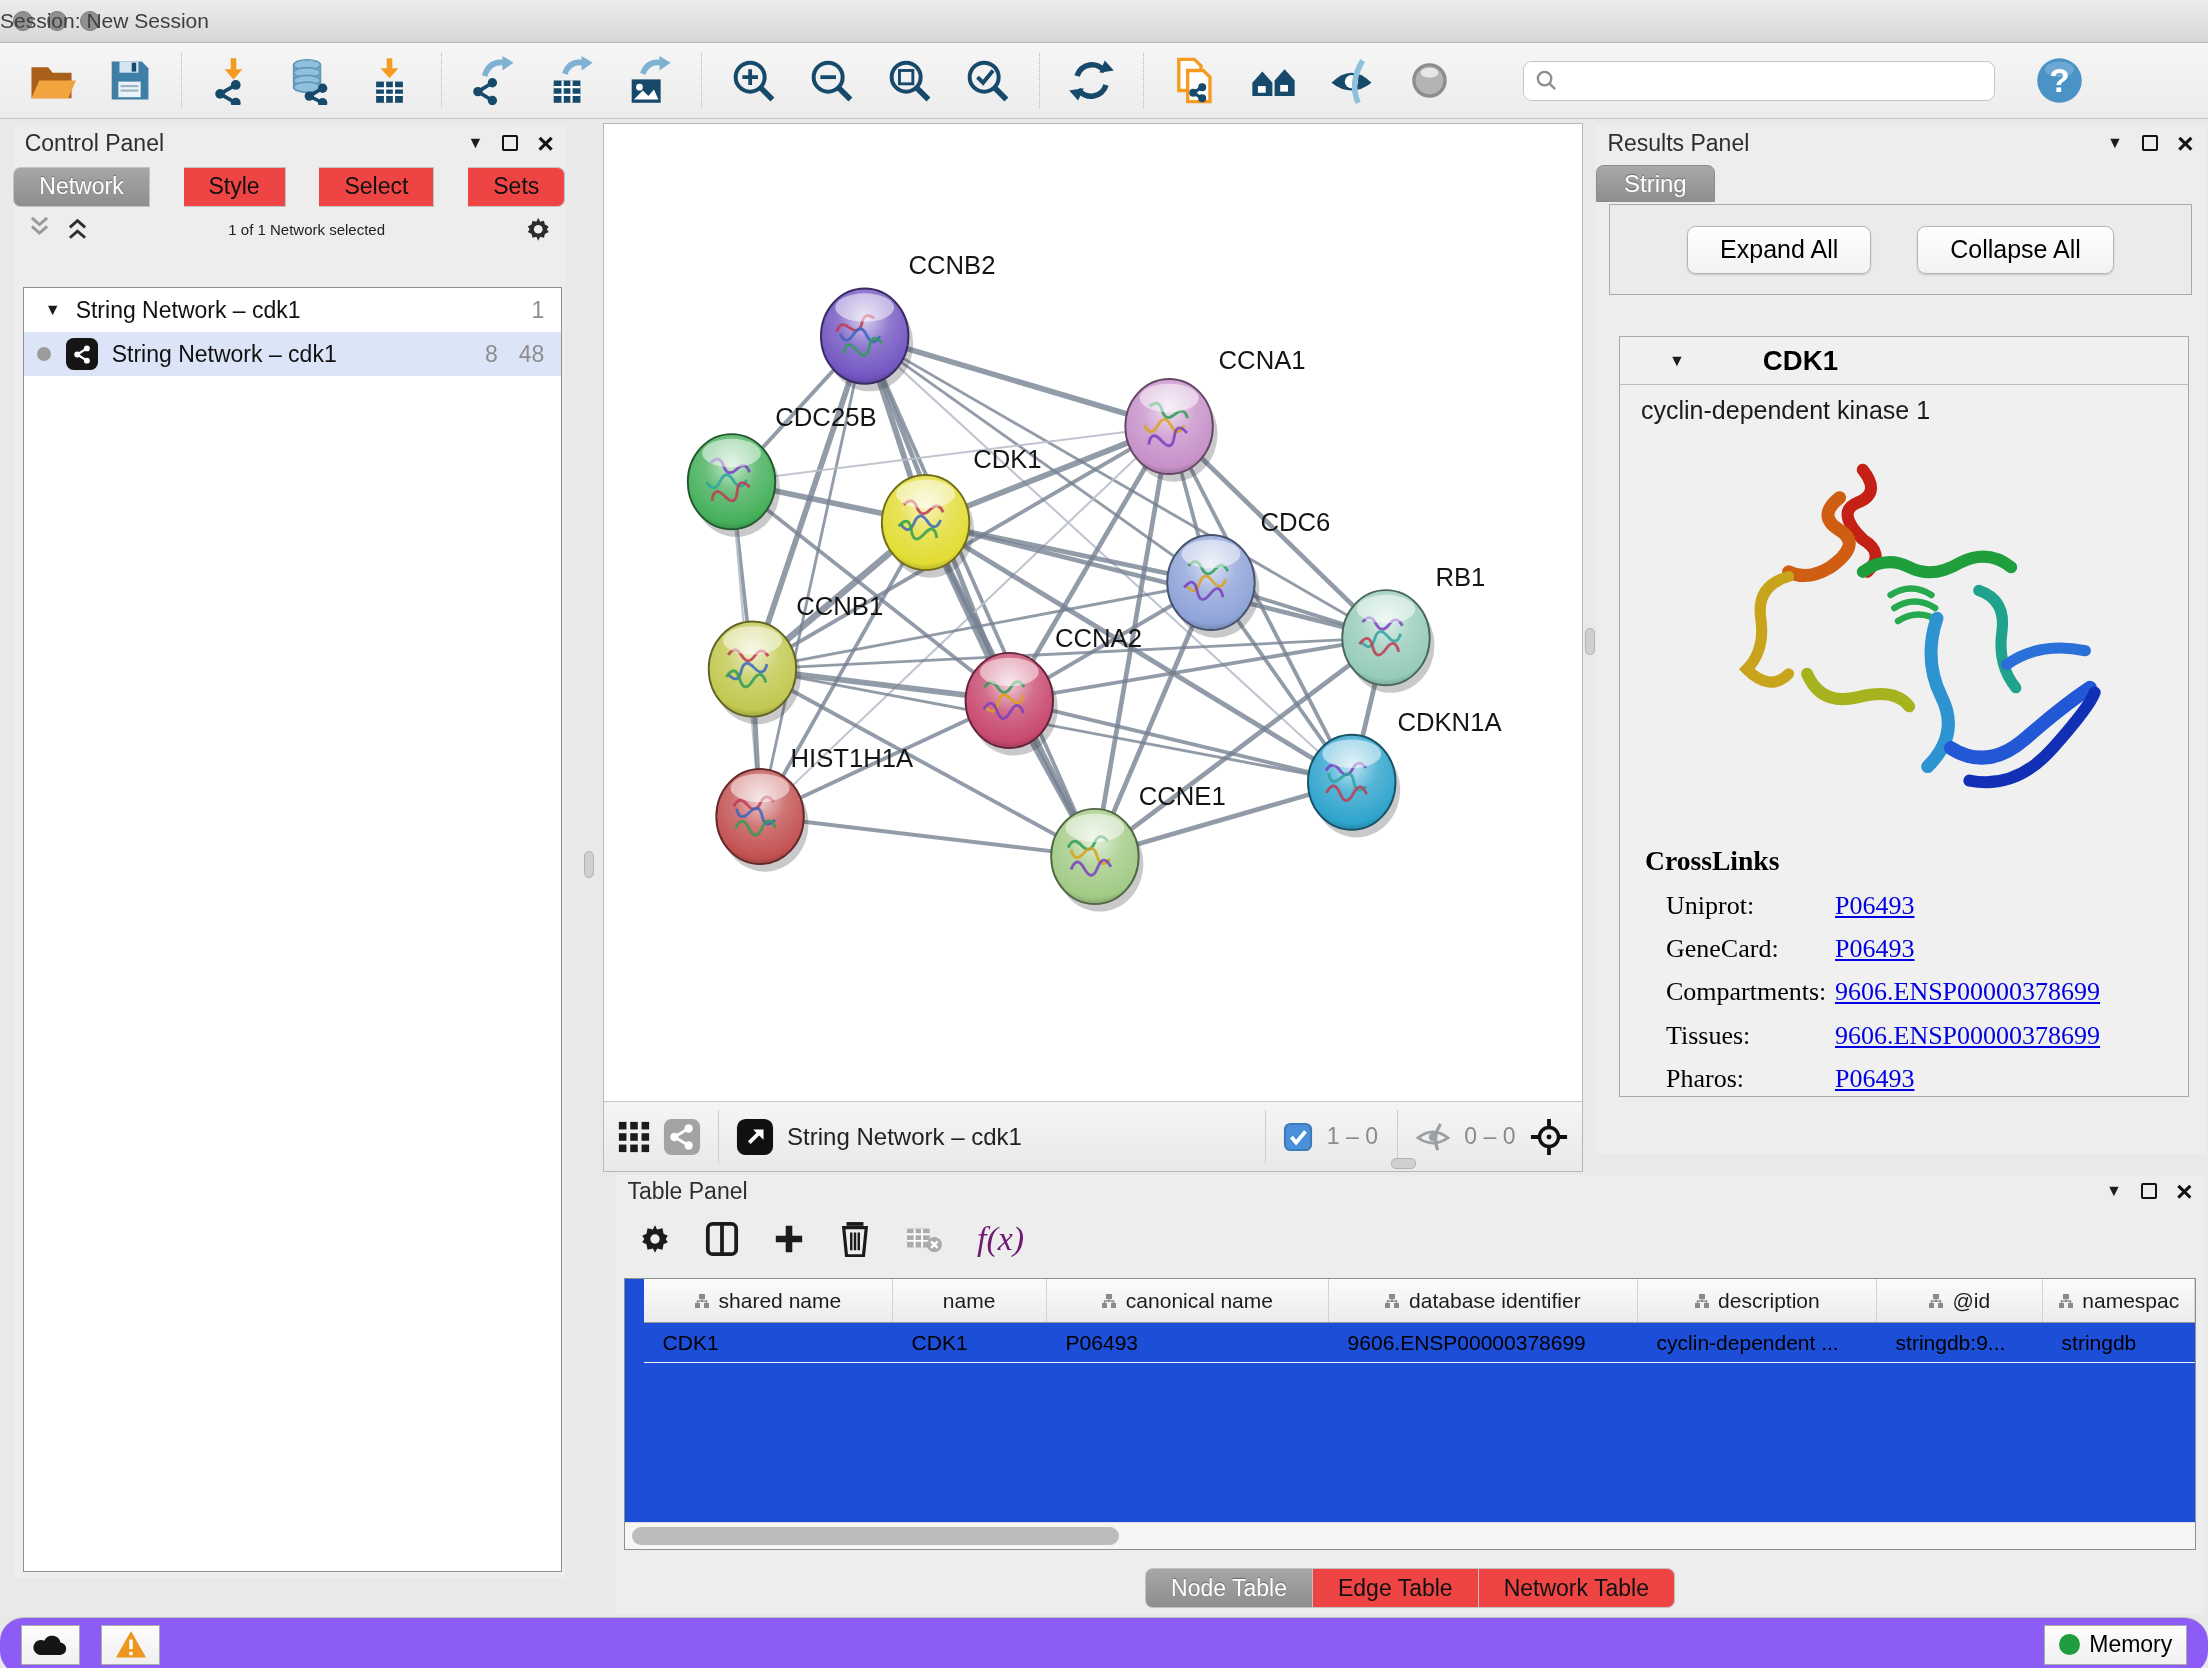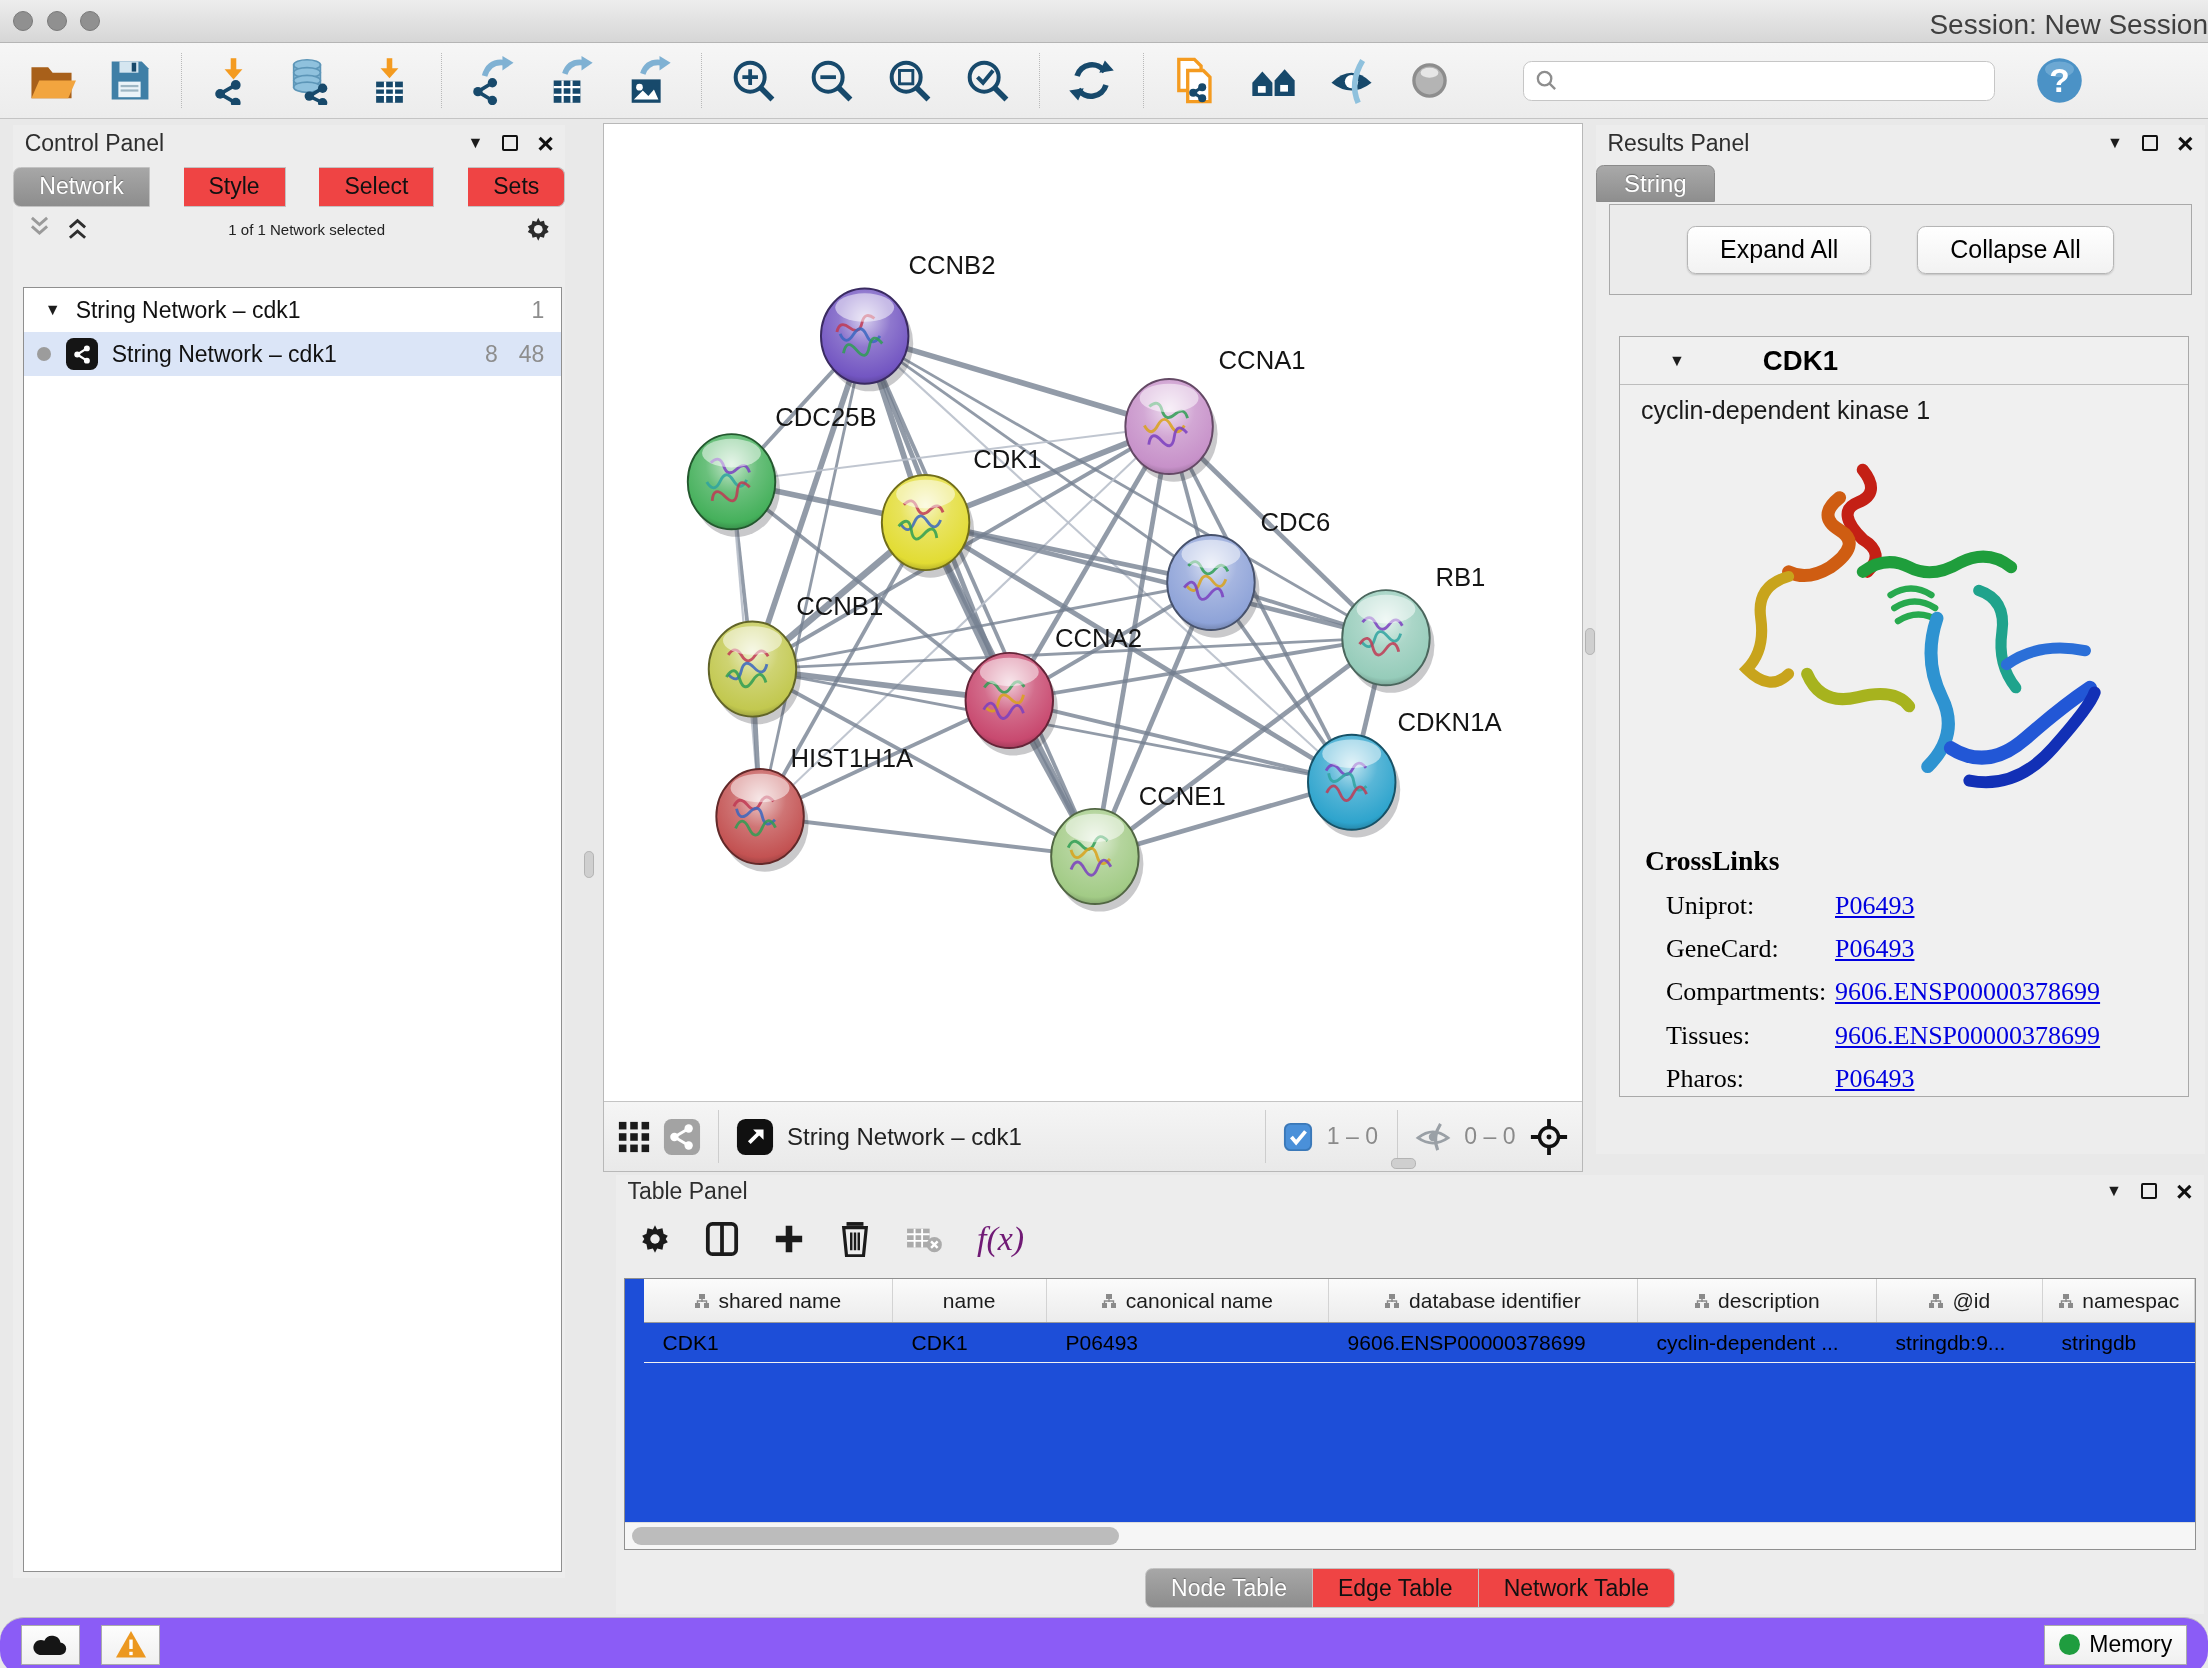--- a/index.html
+++ b/index.html
@@ -5,22 +5,22 @@
   * { margin:0; padding:0; box-sizing:border-box; }
   html,body { width:2208px; height:1668px; overflow:hidden;
     font-family:"Liberation Sans","DejaVu Sans",sans-serif; background:#e4e4e4; }
   .window { position:relative; width:2208px; height:1668px; background:#e9e9e9; }
 
   
   .titlebar { position:absolute; left:0; top:0; width:100%; height:43px;
     background:linear-gradient(#ededed,#d6d6d6); border-bottom:1px solid #b5b5b5; }
   .tl { position:absolute; top:11.4px; width:20px; height:20px; border-radius:50%;
     background:#909090; border:1px solid #7a7a7a; }
-  .win-title { position:absolute; top:8.6px; left:0; width:100%; text-align:right;
-    font-size:28px; color:#3f3f3f; }
+  .win-title { position:absolute; top:8.6px; left:0; width:100%; text-align:left;
+    font-size:21px; color:#3f3f3f; }
 
   
   .toolbar { position:absolute; left:0; top:43px; width:100%; height:76px;
     background:linear-gradient(#f6f6f6,#ececec); border-bottom:1px solid #c4c4c4;
     display:flex; align-items:center; }
   .tb-group { display:flex; align-items:center; gap:25px; padding:0 25px; }
   .tb-sep { width:0; height:55px; border-left:1.9px dotted #b9b9b9; }
   .tb-btn { width:53px; height:53px; display:flex; align-items:center; justify-content:center; cursor:pointer; }
   .tb-btn svg { width:49px; height:49px; }
   .search-wrap { margin-left:42px; width:472px; height:40px; background:#fff;

